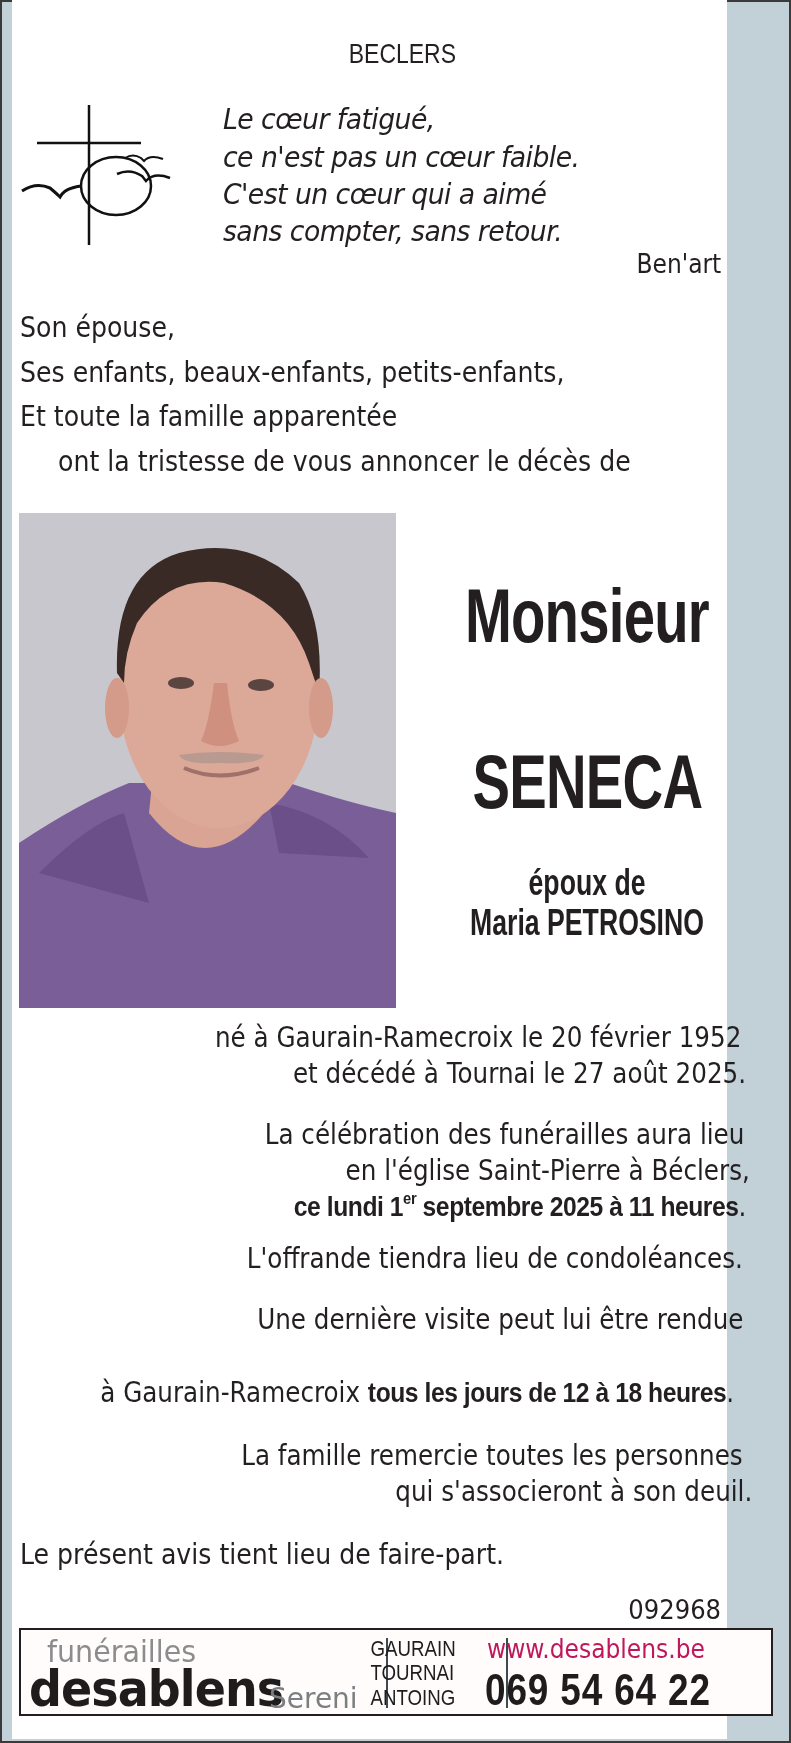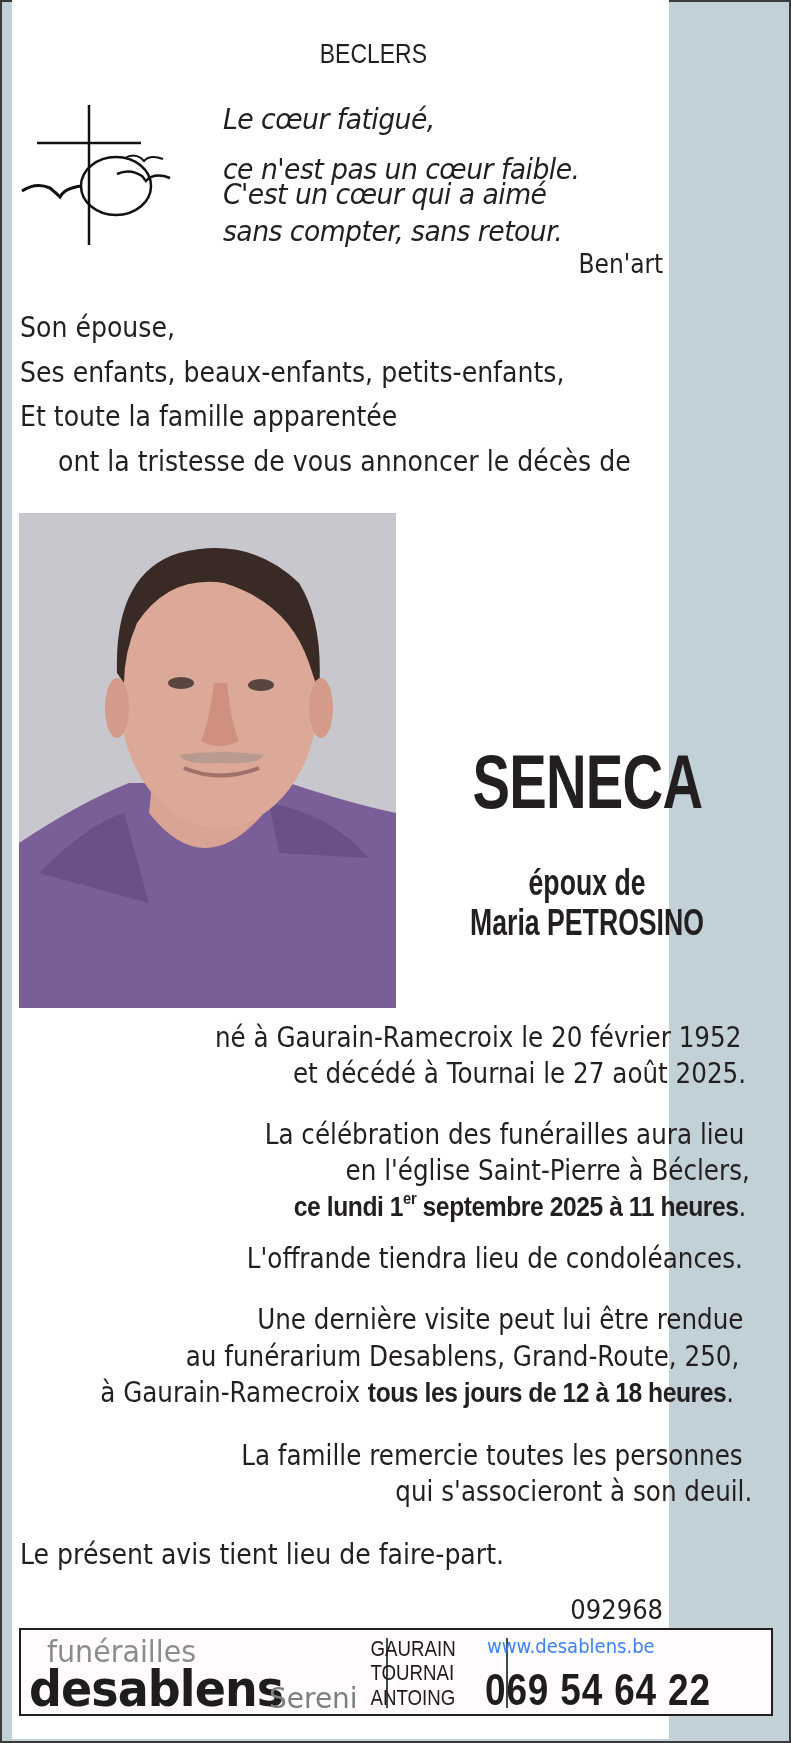--- a/index.html
+++ b/index.html
@@ -1,20 +1,20 @@
 <!DOCTYPE html>
 <html><head>
 <meta charset="utf-8">
 <style>
   html, body { margin: 0; padding: 0; background: #ffffff; }
   body { width: 791px; height: 1743px; position: relative; overflow: hidden;
          font-family: "DejaVu Sans", "Liberation Sans", sans-serif; color: #231f20; }
   .frame { position: absolute; left: 0; top: 0; width: 791px; height: 1743px;
            box-sizing: border-box; border: 2px solid #3a3a3a; background: #c2d0d8; }
-  .sheet { position: absolute; left: 12px; top: 0; width: 657px; height: 1739px; background: #ffffff; }
+  .sheet { position: absolute; left: 12px; top: 0; width: 715px; height: 1739px; background: #ffffff; }
   .abs { position: absolute; white-space: nowrap; }
 
   #town { left: 0; width: 100%; top: 37px; text-align: center; font-size: 28px; padding-left: 66px; box-sizing: border-box; }
   #town span { display: inline-block; transform: scaleX(0.82); font-family: "Liberation Sans", sans-serif; }
 
   #emblem { left: 8px; top: 98px; width: 160px; height: 150px; }
 
   .verse { left: 211px; font-style: italic; font-size: 29px; font-family: "DejaVu Sans", sans-serif; letter-spacing: -0.6px; }
   .verse span { display: inline-block; transform: scaleX(0.92); transform-origin: left top; }
 
@@ -43,21 +43,21 @@
             border: 2px solid #231f20; background: #fffcfb; }
   #banner .abs { line-height: 1; }
   #b-fun { left: 26px; top: 6px; font-size: 31px; color: #8a8c8e; font-family: "DejaVu Sans", sans-serif; }
   #b-fun span { display:inline-block; transform: scaleX(0.92); transform-origin: left top; }
   #b-desa { left: 8px; top: 34px; font-size: 50px; font-weight: bold; color: #1f1c1d; font-family: "DejaVu Sans", sans-serif; letter-spacing: -1px; text-align: right; }
   #b-desa span { display:inline-block; transform: scaleX(0.92); transform-origin: left top; }
   #b-sereni { left: 248px; top: 55px; font-size: 28px; color: #7c7f81; font-family: "DejaVu Sans", sans-serif; }
   .sep { position: absolute; top: 8px; width: 2px; height: 70px; background: #3d4a4f; }
   .city { left: 342px; font-size: 22px; font-family: "Liberation Sans", sans-serif; color: #1f1c1d; width: 110px; text-align: left; }
   .city span { display:inline-block; transform: scaleX(0.85); transform-origin: center top; }
-  #b-web { left: 466px; top: 6px; font-size: 20px; color: #3b82f6; font-family: "DejaVu Sans", sans-serif; }
+  #b-web { left: 466px; top: 6px; font-size: 26px; color: #be185d; font-family: "DejaVu Sans", sans-serif; }
   #b-web span { display:inline-block; transform: scaleX(0.9); transform-origin: left top; }
   #b-phone { left: 464px; top: 38px; font-size: 44px; font-weight: bold; color: #1f1c1d; font-family: "Liberation Sans", sans-serif; }
   #b-phone span { display:inline-block; transform: scaleX(0.84); transform-origin: left top; letter-spacing: 1px; }
 </style>
 </head>
 <body>
 
 <div class="frame"></div>
 <div class="sheet">
 
@@ -66,21 +66,21 @@
   <svg class="abs" id="emblem" viewBox="0 0 160 150" width="160" height="150">
     <line x1="69" y1="7" x2="69" y2="147" stroke="#111" stroke-width="2.5"></line>
     <line x1="17" y1="45" x2="121" y2="45" stroke="#111" stroke-width="2.5"></line>
     <ellipse cx="96" cy="88" rx="35" ry="29" fill="none" stroke="#111" stroke-width="2.5"></ellipse>
     <path d="M2 93 Q16 84 30 90 Q36 95 40 99 Q44 92 52 90 Q58 88 62 88" fill="none" stroke="#111" stroke-width="3"></path>
     <path d="M105 60 Q113 55 121 60 L124 63 Q130 56 143 61" fill="none" stroke="#111" stroke-width="2"></path>
     <path d="M97 76 Q110 70 122 78 L126 83 Q134 74 150 80" fill="none" stroke="#111" stroke-width="2.5"></path>
   </svg>
 
   <div class="abs verse" style="top:102px"><span>Le cœur fatigué,</span></div>
-  <div class="abs verse" style="top:152px"><span>ce n'est pas un cœur faible.</span></div>
+  <div class="abs verse" style="top:140px"><span>ce n'est pas un cœur faible.</span></div>
   <div class="abs verse" style="top:177px"><span>C'est un cœur qui a aimé</span></div>
   <div class="abs verse" style="top:214px"><span>sans compter, sans retour.</span></div>
   <div class="abs" id="signature"><span>Ben'art</span></div>
 
   <div class="abs fam" style="top:311px"><span>Son épouse,</span></div>
   <div class="abs fam" style="top:356px"><span>Ses enfants, beaux-enfants, petits-enfants,</span></div>
   <div class="abs fam" style="top:400px"><span>Et toute la famille apparentée</span></div>
   <div class="abs fam" style="left:46px;top:445px"><span>ont la tristesse de vous annoncer le décès de</span></div>
 
   <div class="abs" id="photo">
@@ -95,37 +95,37 @@
       <ellipse cx="98" cy="195" rx="12" ry="30" fill="#d49a8a"></ellipse>
       <ellipse cx="302" cy="195" rx="12" ry="30" fill="#d49a8a"></ellipse>
       <ellipse cx="162" cy="170" rx="13" ry="6" fill="#5a4540"></ellipse>
       <ellipse cx="242" cy="172" rx="13" ry="6" fill="#5a4540"></ellipse>
       <path d="M195 170 Q190 210 182 228 Q200 238 220 228 Q212 210 208 170 Z" fill="#d0907f"></path>
       <path d="M165 255 Q200 270 240 255" fill="none" stroke="#a0706a" stroke-width="4"></path>
       <path d="M160 242 Q200 236 245 242 Q240 252 200 250 Q165 252 160 242 Z" fill="#b89a90"></path>
     </svg>
   </div>
 
+  <div class="abs name big" style="top:572px"><span>Monsieur</span></div>
   <div class="abs name big" style="top:738px"><span>SENECA</span></div>
   <div class="abs name mid" style="top:862px"><span>époux de</span></div>
   <div class="abs name mid" style="top:902px"><span>Maria PETROSINO</span></div>
 
   <div class="abs ctr" style="top:1021px"><span class="w">né à Gaurain-Ramecroix le 20 février 1952</span></div>
   <div class="abs ctr" style="top:1057px"><span class="w">et décédé à Tournai le 27 août 2025.</span></div>
 
   <div class="abs ctr" style="top:1118px"><span class="w">La célébration des funérailles aura lieu</span></div>
   <div class="abs ctr" style="top:1154px"><span class="w">en l'église Saint-Pierre à Béclers,</span></div>
   <div class="abs ctr" style="top:1190px">
     <span class="w"><b><span>ce lundi 1</span><sup>er</sup><span> septembre 2025 à 11 heures</span></b><span>.</span></span>
   </div>
 
   <div class="abs ctr" style="top:1242px"><span class="w">L'offrande tiendra lieu de condoléances.</span></div>
 
   <div class="abs ctr" style="top:1303px"><span class="w">Une dernière visite peut lui être rendue</span></div>
-  <div class="abs ctr" style="top:1340px"><span class="w">au funérarium Desablens, Grand-Route, 250,</span></div>
   <div class="abs ctr" style="top:1376px">
     <span class="w"><span>à Gaurain-Ramecroix </span><b>tous les jours de 12 à 18 heures</b><span>.</span></span>
   </div>
 
   <div class="abs ctr" style="top:1439px"><span class="w">La famille remercie toutes les personnes</span></div>
   <div class="abs ctr" style="top:1475px"><span class="w">qui s'associeront à son deuil.</span></div>
 
   <div class="abs fam" style="top:1538px"><span>Le présent avis tient lieu de faire-part.</span></div>
 
   <div class="abs" id="ref"><span>092968</span></div>

